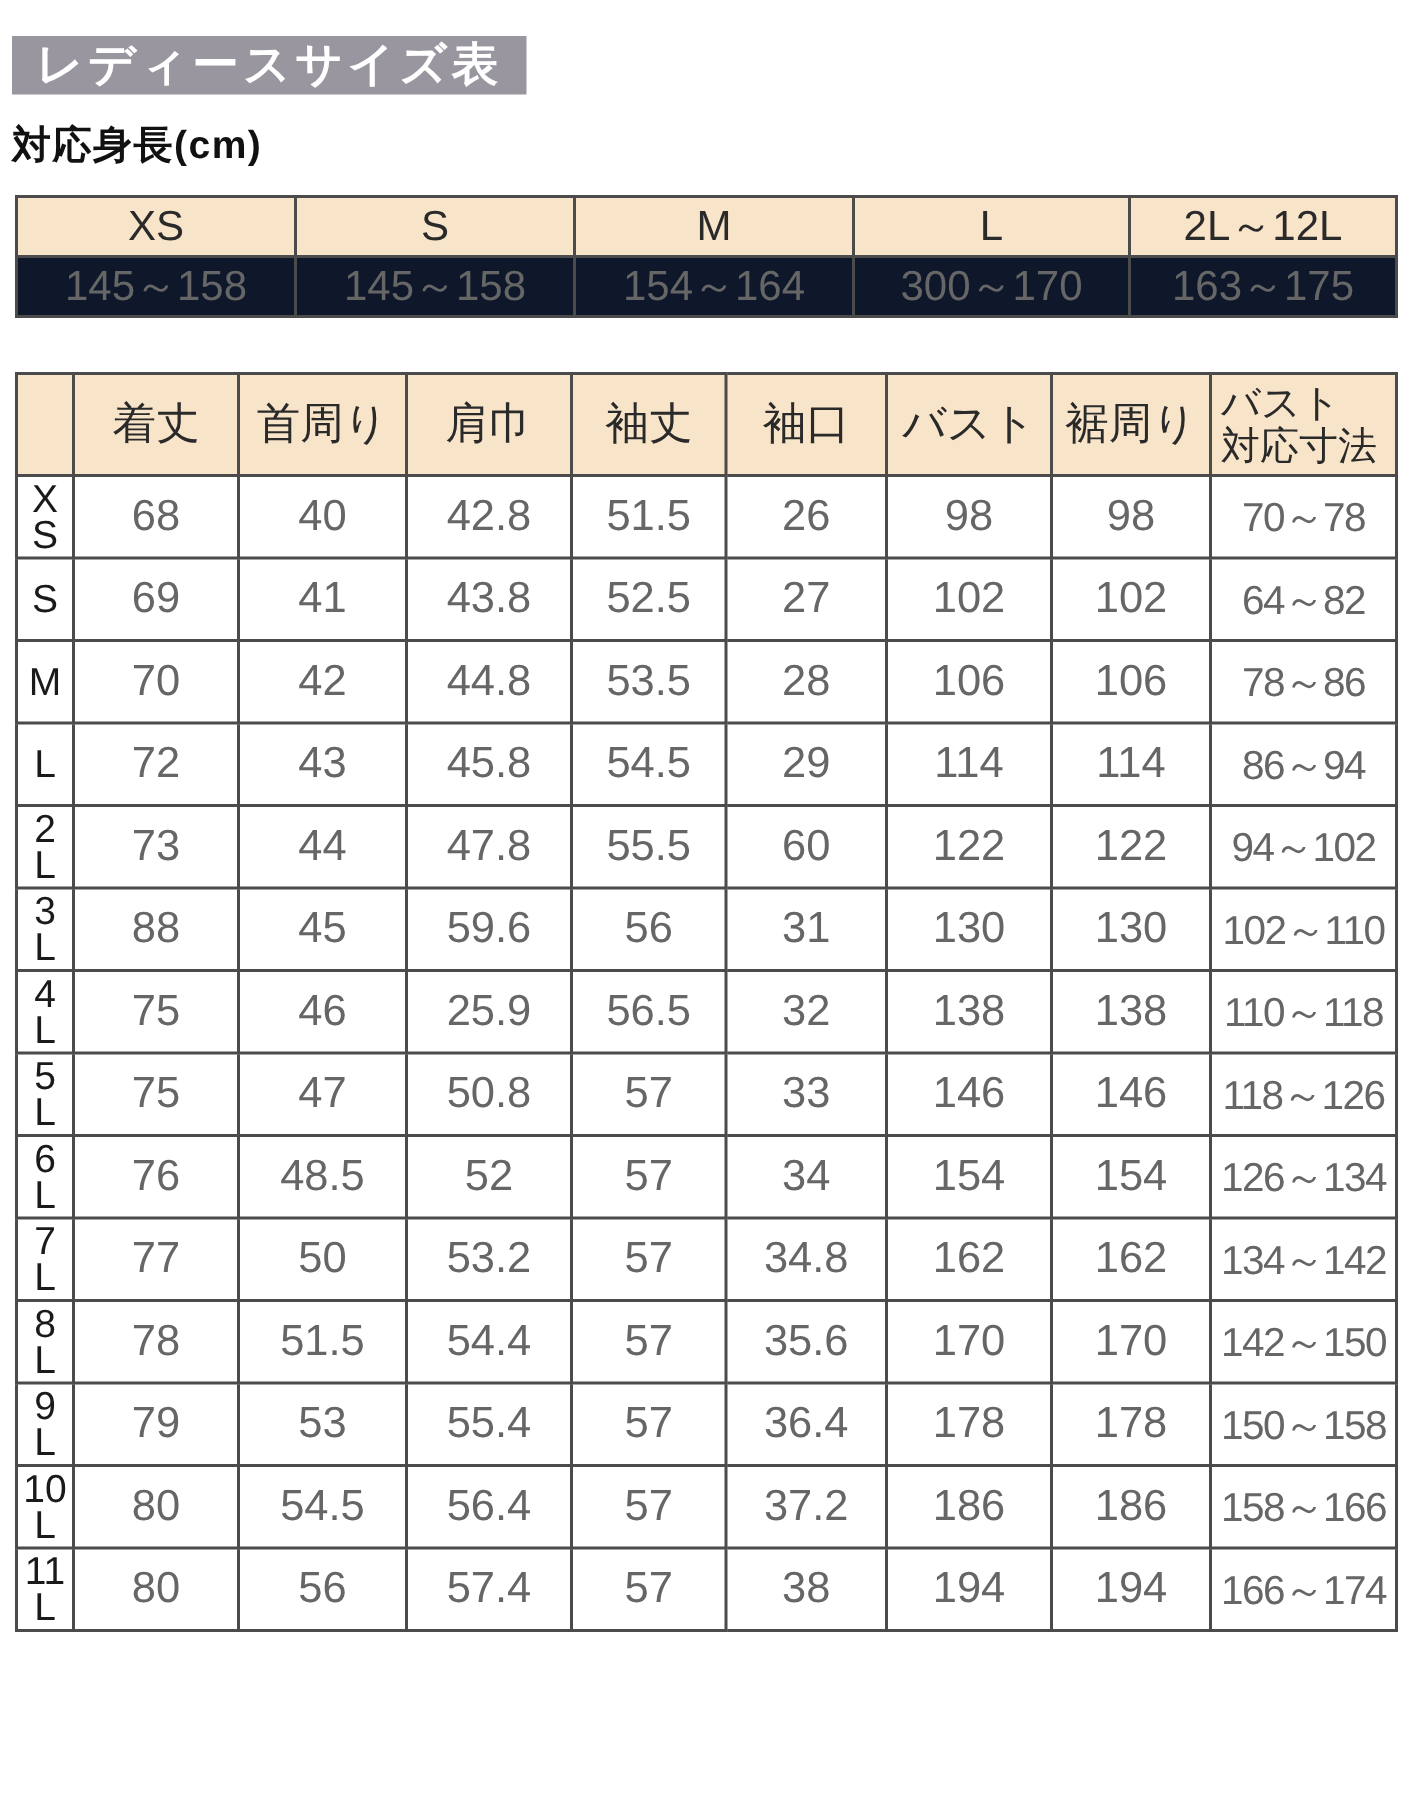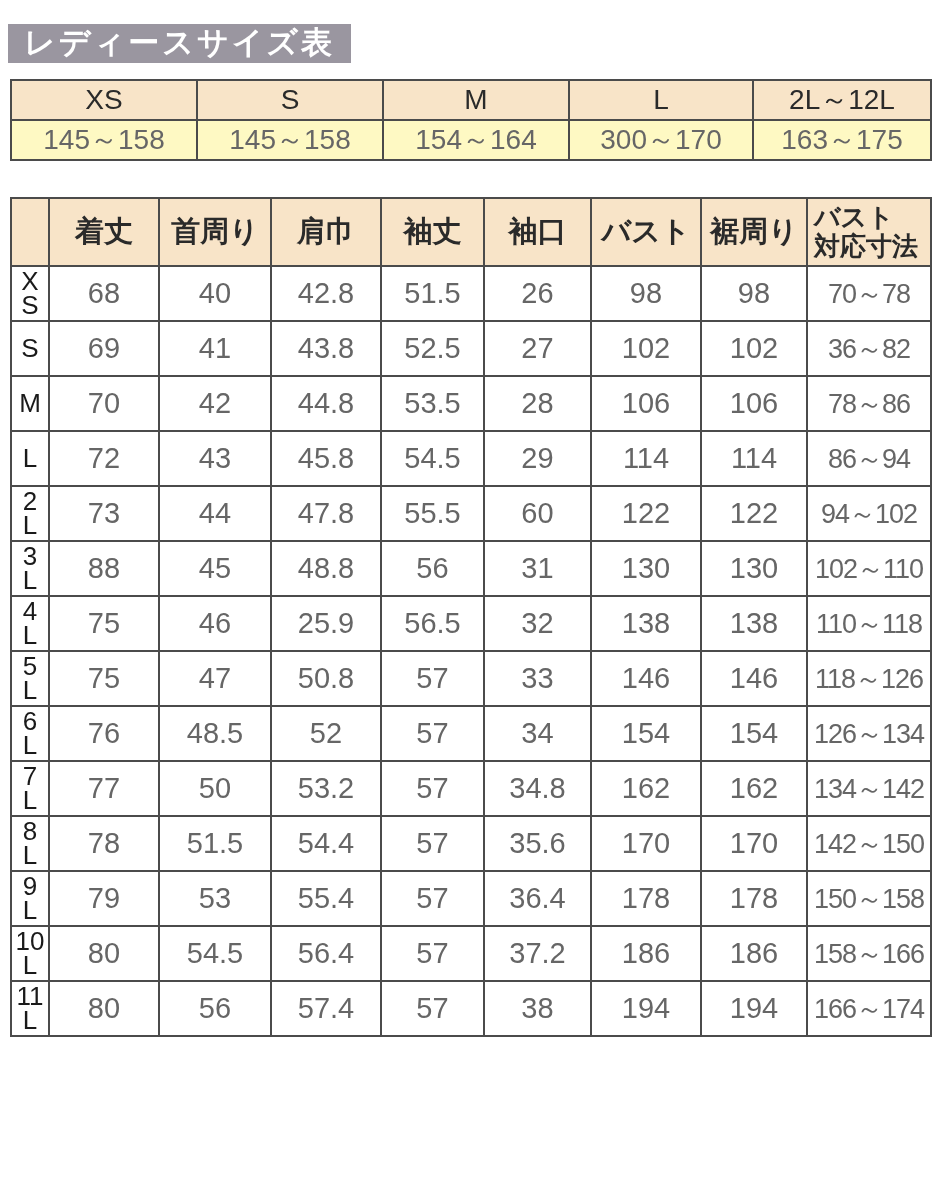--- a/index.html
+++ b/index.html
@@ -54,28 +54,27 @@
   
   .height-table { margin-top: 16px; }
   .height-table th {
     height: 34px;
     font-size: 28px;
   }
   .height-table td {
     height: 40px;
     font-size: 28px;
     color: #666666;
-    background: #fef9c3;
+    background: #0f172a;
   }
   
   .size-table { margin-top: 36px; }
   .size-table th {
     height: 68px;
     font-size: 29px;
-    font-weight: bold;
   }
   .size-table th.bust-range-header {
     font-size: 26px;
     text-align: left;
     padding-left: 6px;
     line-height: 1.1;
   }
   .size-table td {
     height: 55px;
     font-size: 29px;
@@ -93,20 +92,21 @@
     letter-spacing: -1px;
   }
 </style>
 </head>
 <body>
 
 <div class="page">
 
   <div class="title-bar">レディースサイズ表</div>
 
+  <div class="subtitle">対応身長(cm)</div>
 
   <table class="height-table">
     <colgroup>
       <col style="width:186px">
         <col style="width:186px">
         <col style="width:186px">
         <col style="width:184px">
         <col style="width:178px">
     </colgroup>
     <tbody>
@@ -168,21 +168,21 @@
     </tr>
     <tr>
       <td class="row-label">S</td>
       <td>69</td>
       <td>41</td>
       <td>43.8</td>
       <td>52.5</td>
       <td>27</td>
       <td>102</td>
       <td>102</td>
-      <td class="bust-range">36～82</td>
+      <td class="bust-range">64～82</td>
     </tr>
     <tr>
       <td class="row-label">M</td>
       <td>70</td>
       <td>42</td>
       <td>44.8</td>
       <td>53.5</td>
       <td>28</td>
       <td>106</td>
       <td>106</td>
@@ -207,21 +207,21 @@
       <td>55.5</td>
       <td>60</td>
       <td>122</td>
       <td>122</td>
       <td class="bust-range">94～102</td>
     </tr>
     <tr>
       <td class="row-label">3<br>L</td>
       <td>88</td>
       <td>45</td>
-      <td>48.8</td>
+      <td>59.6</td>
       <td>56</td>
       <td>31</td>
       <td>130</td>
       <td>130</td>
       <td class="bust-range">102～110</td>
     </tr>
     <tr>
       <td class="row-label">4<br>L</td>
       <td>75</td>
       <td>46</td>

